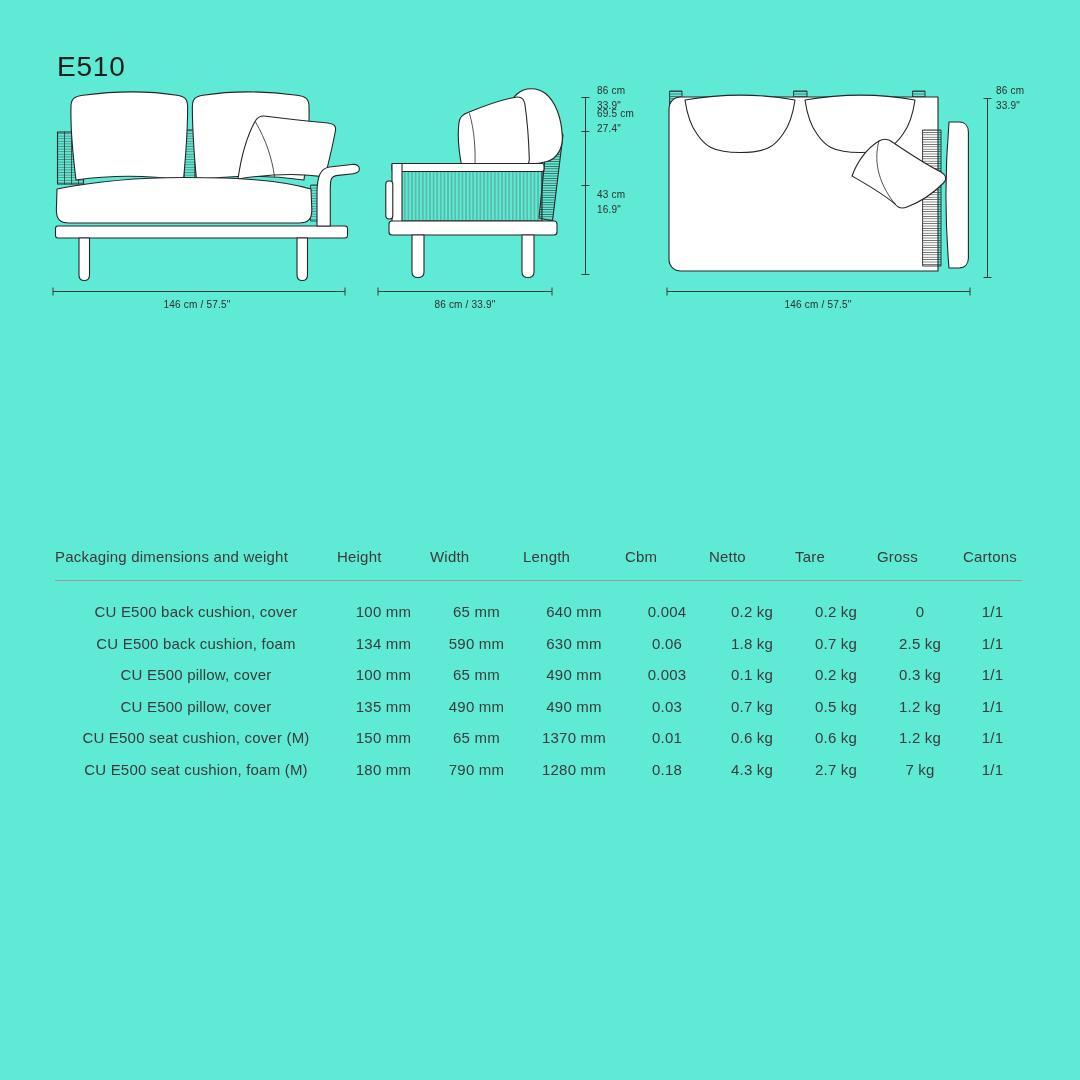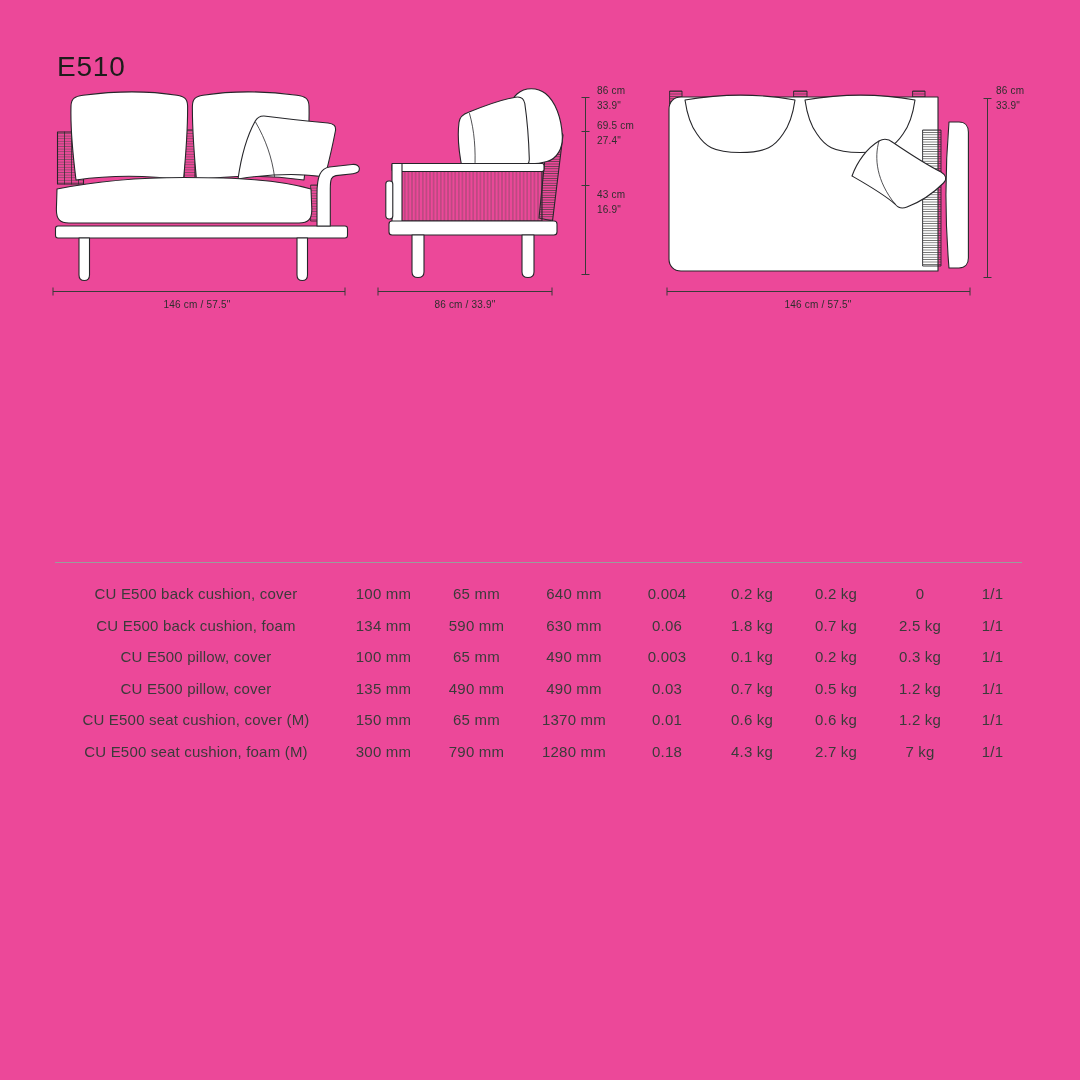--- a/index.html
+++ b/index.html
@@ -1,18 +1,18 @@
 <!DOCTYPE html>
 <html><head>
 <meta charset="utf-8">
 <style>
   * { margin:0; padding:0; box-sizing:border-box; }
   html,body { background:#ffffff; }
   .canvas {
-    position:relative; width:1080px; height:1080px; background:#ec4899; overflow:hidden;
+    position:relative; width:1080px; height:1080px; background:#5eead4; overflow:hidden;
     font-family:"Liberation Sans","DejaVu Sans",sans-serif; color:#3b3b3a;
   }
   .abs { position:absolute; }
   .title { font-size:28px; line-height:30px; letter-spacing:0.8px; color:#1d1d1b; font-weight:500; }
   .dim-label { font-size:10px; line-height:14.5px; color:#2e2e2d; letter-spacing:0.2px; white-space:nowrap; }
   .center { text-align:center; }
   svg { display:block; }
 
   .ptable { position:absolute; left:55px; top:548px; width:967px; font-size:15px; color:#3b3b3a; letter-spacing:0.2px; }
   .trow { display:grid; grid-template-columns:282px 93px 93px 102px 84px 86px 82px 86px 59px; }
@@ -108,34 +108,45 @@
   </svg>
 
   <div class="abs dim-label center" style="left:49px; top:298px; width:296px;">146 cm / 57.5"</div>
   <div class="abs dim-label center" style="left:365px; top:298px; width:200px;">86 cm / 33.9"</div>
   <div class="abs dim-label center" style="left:668px; top:298px; width:300px;">146 cm / 57.5"</div>
 
   <div class="abs dim-label" style="left:597px; top:84px;">
     <div>86 cm</div>
     <div>33.9"</div>
   </div>
-  <div class="abs dim-label" style="left:597px; top:119px;">
+  <div class="abs dim-label" style="left:597px; top:107px;">
     <div>69.5 cm</div>
     <div>27.4"</div>
   </div>
   <div class="abs dim-label" style="left:597px; top:188px;">
     <div>43 cm</div>
     <div>16.9"</div>
   </div>
   <div class="abs dim-label" style="left:996px; top:84px;">
     <div>86 cm</div>
     <div>33.9"</div>
   </div>
 
   <div class="ptable">
+      <div class="trow thead-row">
+        <div class="tcell">Packaging dimensions and weight</div>
+        <div class="tcell">Height</div>
+        <div class="tcell">Width</div>
+        <div class="tcell">Length</div>
+        <div class="tcell">Cbm</div>
+        <div class="tcell">Netto</div>
+        <div class="tcell">Tare</div>
+        <div class="tcell">Gross</div>
+        <div class="tcell">Cartons</div>
+      </div>
       <div class="thrule"></div>
       <div class="tbody">
         <div class="trow ">
           <div class="tcell">CU E500 back cushion, cover</div>
           <div class="tcell">100 mm</div>
           <div class="tcell">65 mm</div>
           <div class="tcell">640 mm</div>
           <div class="tcell">0.004</div>
           <div class="tcell">0.2 kg</div>
           <div class="tcell">0.2 kg</div>
@@ -181,21 +192,21 @@
           <div class="tcell">65 mm</div>
           <div class="tcell">1370 mm</div>
           <div class="tcell">0.01</div>
           <div class="tcell">0.6 kg</div>
           <div class="tcell">0.6 kg</div>
           <div class="tcell">1.2 kg</div>
           <div class="tcell">1/1</div>
         </div>
         <div class="trow ">
           <div class="tcell">CU E500 seat cushion, foam (M)</div>
-          <div class="tcell">300 mm</div>
+          <div class="tcell">180 mm</div>
           <div class="tcell">790 mm</div>
           <div class="tcell">1280 mm</div>
           <div class="tcell">0.18</div>
           <div class="tcell">4.3 kg</div>
           <div class="tcell">2.7 kg</div>
           <div class="tcell">7 kg</div>
           <div class="tcell">1/1</div>
         </div>
       </div>
     </div>

